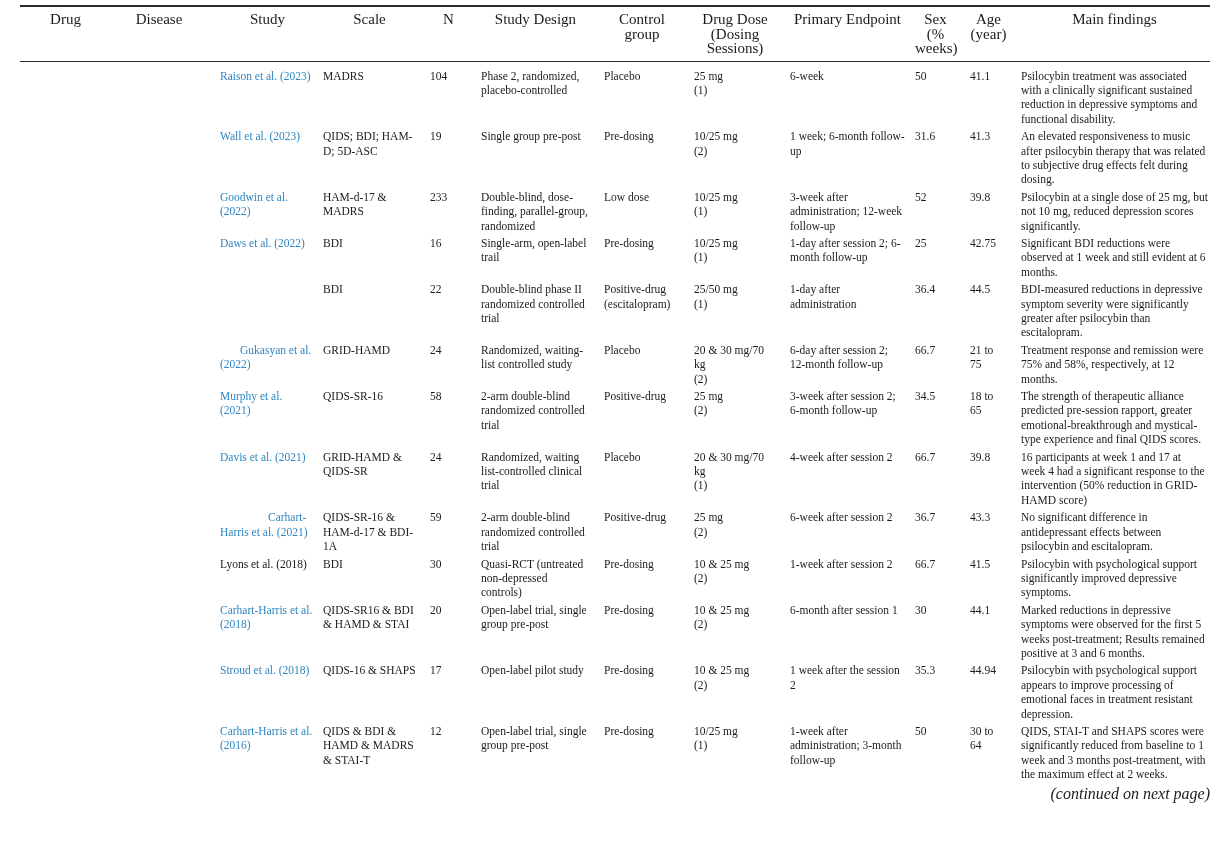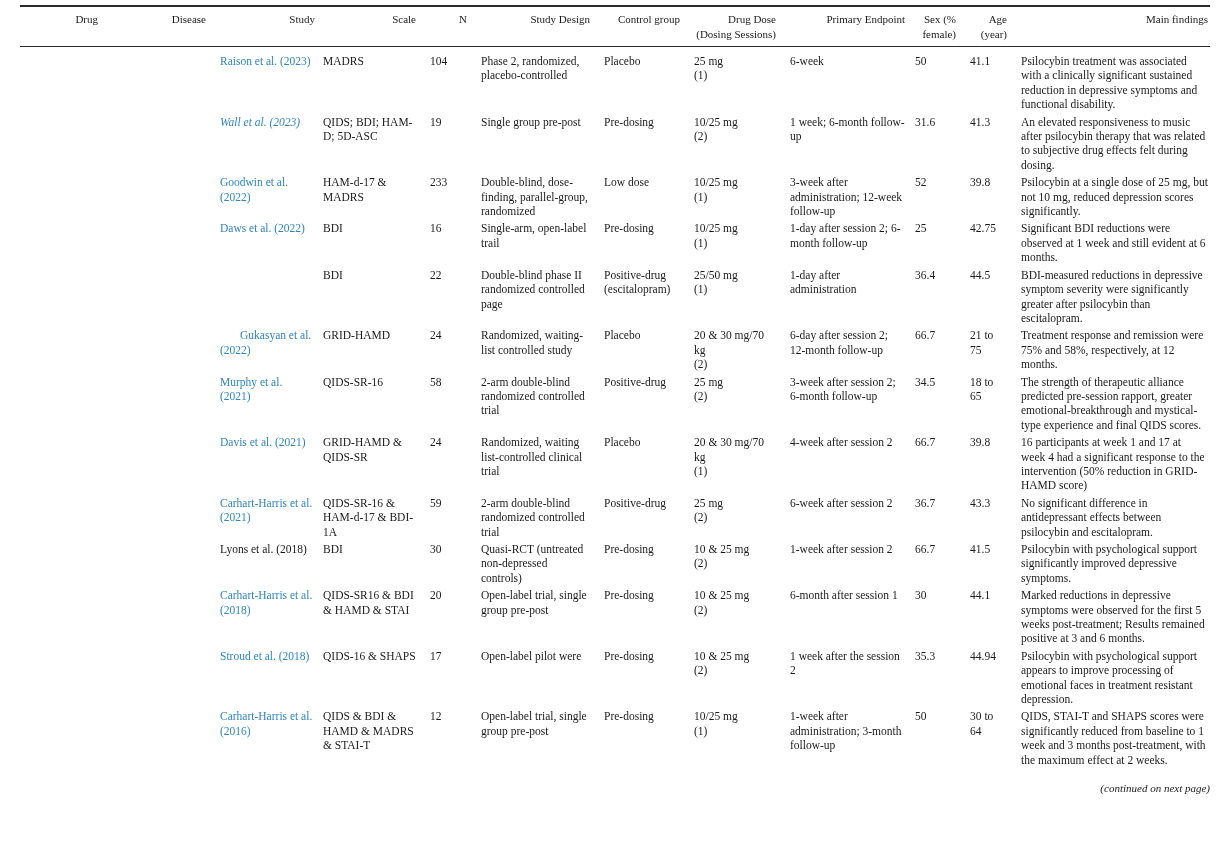--- a/index.html
+++ b/index.html
@@ -15,47 +15,47 @@
   .page { position: relative; width: 1219px; height: 853px; }
   table.studies {
     border-collapse: collapse;
     table-layout: fixed;
     width: 1190px;
     margin: 5px 0 0 20px;
     border-top: 2px solid #2a2a2a;
   }
   thead th {
     font-weight: normal;
-    text-align: right;
+    text-align: center;
     vertical-align: top;
-    font-size: 11px;
+    font-size: 15px;
     line-height: 14.5px;
     padding: 5px 14px 5px 0;
     border-bottom: 1px solid #2a2a2a;
   }
   tbody td {
     vertical-align: top;
     text-align: left;
     font-size: 11.5px;
     line-height: 14.4px;
     padding: 1.5px 14px 1.5px 0;
   }
   tbody tr:first-child td { padding-top: 7px; }
   th.col-drug, td.col-drug { padding-left: 13px; }
   th.col-study, td.col-study { padding-right: 8px; }
   th.col-endpoint, td.col-endpoint { padding-right: 10px; }
   th.col-findings, td.col-findings { padding-right: 2px; }
   td.col-dose { white-space: pre-line; font-family: Liberation Serif, serif; }
   .link { color: #2f86c1; cursor: pointer; }
   .footer-note {
     width: 1190px;
-    margin: 12px 0 0 20px;
+    margin: 4px 0 0 20px;
     text-align: right;
     font-style: italic;
-    font-size: 11px;
+    font-size: 16px;
     line-height: 14px;
   }
 </style>
 </head>
 <body>
 
 <div class="page">
   <table class="studies">
     <colgroup>
       <col style="width:92px">
@@ -75,21 +75,21 @@
       <tr>
           <th class="col-drug">Drug</th>
           <th class="col-disease">Disease</th>
           <th class="col-study">Study</th>
           <th class="col-scale">Scale</th>
           <th class="col-n">N</th>
           <th class="col-design">Study Design</th>
           <th class="col-control">Control group</th>
           <th class="col-dose">Drug Dose (Dosing Sessions)</th>
           <th class="col-endpoint">Primary Endpoint</th>
-          <th class="col-sex">Sex (% female)</th>
+          <th class="col-sex">Sex (% weeks)</th>
           <th class="col-age">Age (year)</th>
           <th class="col-findings">Main findings</th>
         </tr>
     </thead>
     <tbody>
         <tr>
           <td class="col-drug"></td>
           <td class="col-disease"></td>
           <td class="col-study"><span class="link" style="color: rgb(47, 134, 193);">Raison et al. (2023)</span></td>
           <td class="col-scale">MADRS</td>
@@ -99,21 +99,21 @@
           <td class="col-dose">25 mg
 (1)</td>
           <td class="col-endpoint">6-week</td>
           <td class="col-sex">50</td>
           <td class="col-age">41.1</td>
           <td class="col-findings">Psilocybin treatment was associated with a clinically significant sustained reduction in depressive symptoms and functional disability.</td>
         </tr>
         <tr>
           <td class="col-drug"></td>
           <td class="col-disease"></td>
-          <td class="col-study"><span class="link" style="color: rgb(47, 134, 193); font-style: italic;">Wall et al. (2023)</span></td>
+          <td class="col-study"><span class="link" style="color: rgb(47, 134, 193);">Wall et al. (2023)</span></td>
           <td class="col-scale">QIDS; BDI; HAM-D; 5D-ASC</td>
           <td class="col-n">19</td>
           <td class="col-design">Single group pre-post</td>
           <td class="col-control">Pre-dosing</td>
           <td class="col-dose">10/25 mg
 (2)</td>
           <td class="col-endpoint">1 week; 6-month follow-up</td>
           <td class="col-sex">31.6</td>
           <td class="col-age">41.3</td>
           <td class="col-findings">An elevated responsiveness to music after psilocybin therapy that was related to subjective drug effects felt during dosing.</td>
@@ -147,21 +147,21 @@
           <td class="col-sex">25</td>
           <td class="col-age">42.75</td>
           <td class="col-findings">Significant BDI reductions were observed at 1 week and still evident at 6 months.</td>
         </tr>
         <tr>
           <td class="col-drug"></td>
           <td class="col-disease"></td>
           <td class="col-study"></td>
           <td class="col-scale">BDI</td>
           <td class="col-n">22</td>
-          <td class="col-design">Double-blind phase II randomized controlled page</td>
+          <td class="col-design">Double-blind phase II randomized controlled trial</td>
           <td class="col-control">Positive-drug (escitalopram)</td>
           <td class="col-dose">25/50 mg
 (1)</td>
           <td class="col-endpoint">1-day after administration</td>
           <td class="col-sex">36.4</td>
           <td class="col-age">44.5</td>
           <td class="col-findings">BDI-measured reductions in depressive symptom severity were significantly greater after psilocybin than escitalopram.</td>
         </tr>
         <tr>
           <td class="col-drug"></td>
@@ -204,21 +204,21 @@
           <td class="col-dose">20 &amp; 30 mg/70 kg
 (1)</td>
           <td class="col-endpoint">4-week after session 2</td>
           <td class="col-sex">66.7</td>
           <td class="col-age">39.8</td>
           <td class="col-findings">16 participants at week 1 and 17 at week 4 had a significant response to the intervention (50% reduction in GRID-HAMD score)</td>
         </tr>
         <tr>
           <td class="col-drug"></td>
           <td class="col-disease"></td>
-          <td class="col-study"><span class="link" style="color: rgb(47, 134, 193);">Carhart-Harris et al. (2021)</span></td>
+          <td class="col-study"><span class="link" style="color: rgb(47, 134, 193); margin-left: 48px;">Carhart-Harris et al. (2021)</span></td>
           <td class="col-scale">QIDS-SR-16 &amp; HAM-d-17 &amp; BDI-1A</td>
           <td class="col-n">59</td>
           <td class="col-design">2-arm double-blind randomized controlled trial</td>
           <td class="col-control">Positive-drug</td>
           <td class="col-dose">25 mg
 (2)</td>
           <td class="col-endpoint">6-week after session 2</td>
           <td class="col-sex">36.7</td>
           <td class="col-age">43.3</td>
           <td class="col-findings">No significant difference in antidepressant effects between psilocybin and escitalopram.</td>
@@ -252,21 +252,21 @@
           <td class="col-sex">30</td>
           <td class="col-age">44.1</td>
           <td class="col-findings">Marked reductions in depressive symptoms were observed for the first 5 weeks post-treatment; Results remained positive at 3 and 6 months.</td>
         </tr>
         <tr>
           <td class="col-drug"></td>
           <td class="col-disease"></td>
           <td class="col-study"><span class="link" style="color: rgb(47, 134, 193);">Stroud et al. (2018)</span></td>
           <td class="col-scale">QIDS-16 &amp; SHAPS</td>
           <td class="col-n">17</td>
-          <td class="col-design">Open-label pilot were</td>
+          <td class="col-design">Open-label pilot study</td>
           <td class="col-control">Pre-dosing</td>
           <td class="col-dose">10 &amp; 25 mg
 (2)</td>
           <td class="col-endpoint">1 week after the session 2</td>
           <td class="col-sex">35.3</td>
           <td class="col-age">44.94</td>
           <td class="col-findings">Psilocybin with psychological support appears to improve processing of emotional faces in treatment resistant depression.</td>
         </tr>
         <tr>
           <td class="col-drug"></td>

